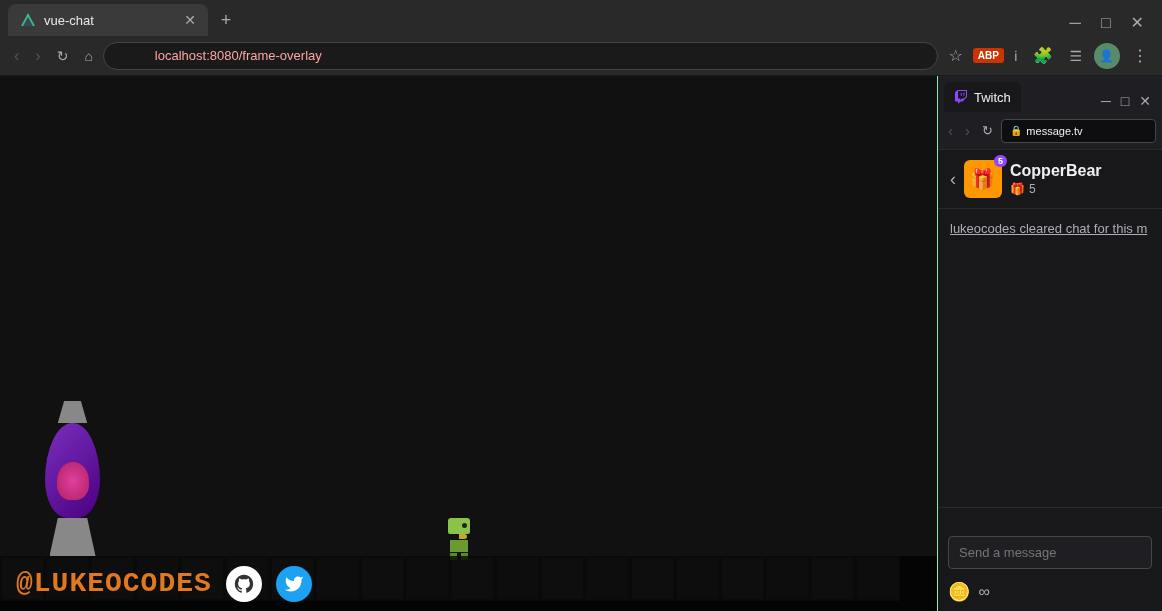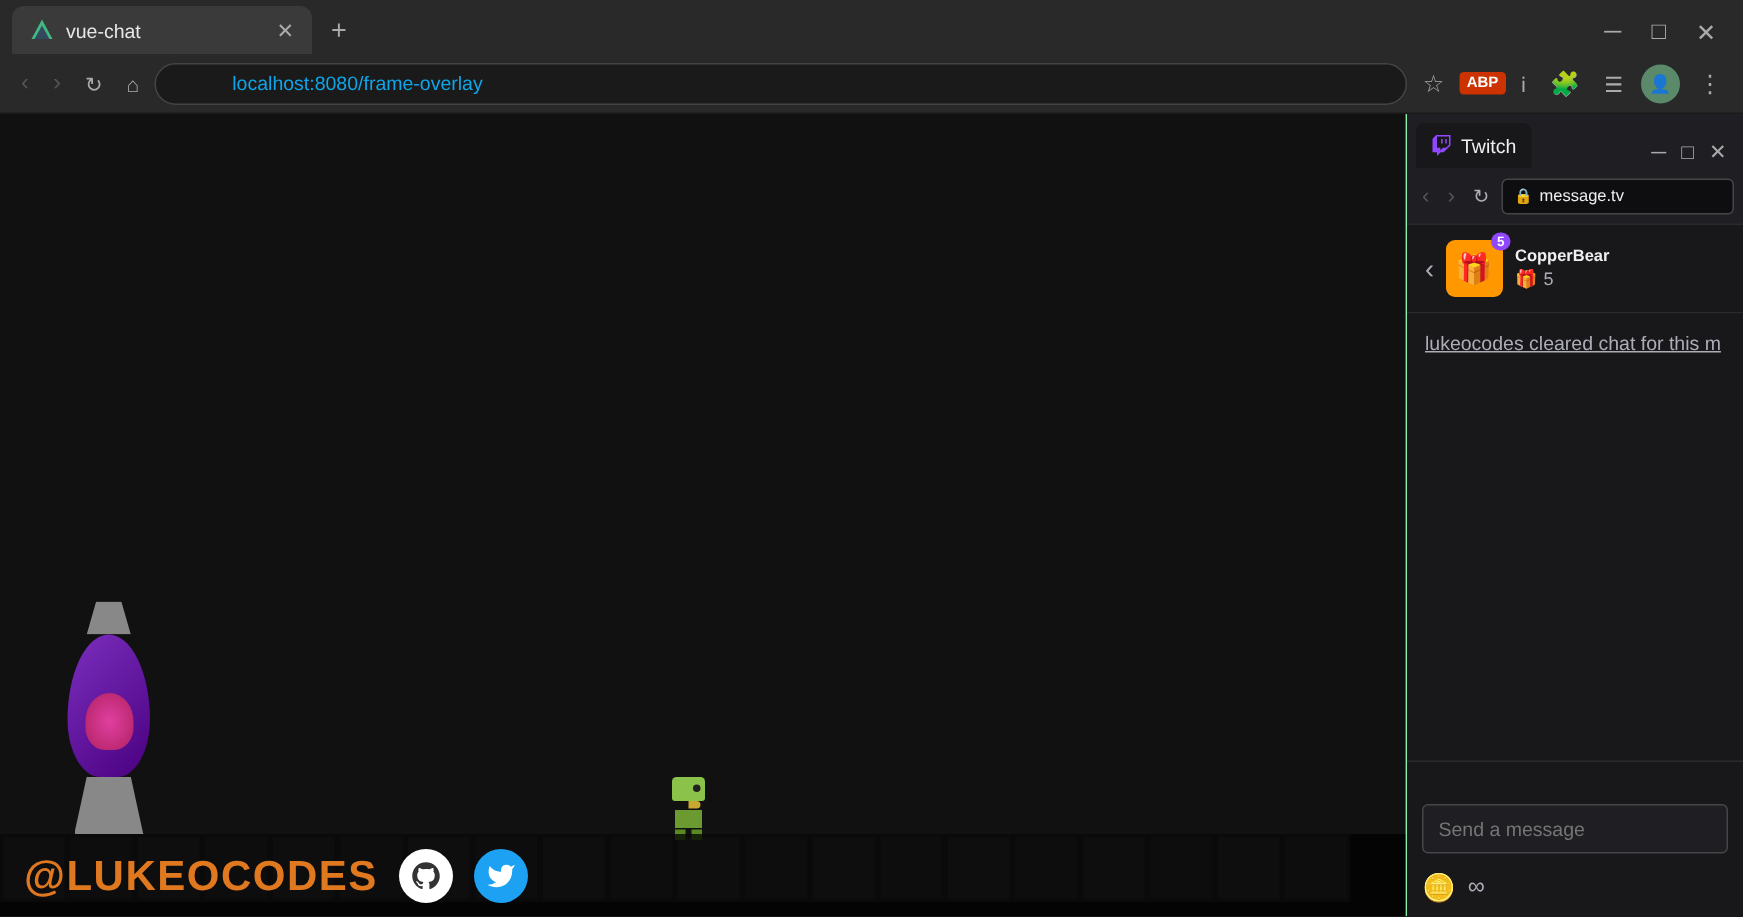--- a/index.html
+++ b/index.html
@@ -30,21 +30,21 @@
     </div>
   </div>
 
   <div style="background:#292929; height:40px; display:flex; align-items:center; padding:0 8px; gap:4px; border-bottom:1px solid #1a1a1a;">
     <button style="background:none; border:none; color:#555; font-size:16px; cursor:pointer; padding:4px 6px; border-radius:4px;">‹</button>
     <button style="background:none; border:none; color:#555; font-size:16px; cursor:pointer; padding:4px 6px; border-radius:4px;">›</button>
     <button style="background:none; border:none; color:#aaa; font-size:14px; cursor:pointer; padding:4px 6px; border-radius:4px;">↻</button>
     <button style="background:none; border:none; color:#aaa; font-size:14px; cursor:pointer; padding:4px 6px; border-radius:4px;">⌂</button>
 
     <div style="flex:1; background:#1a1a1a; border:1px solid #444; border-radius:20px; height:28px; display:flex; align-items:center; padding:0 12px; gap:6px;">
-      <span style="color:#0ea5e9; font-size:13px;padding-left:39px;">localhost:8080/frame-overlay</span>
+      <span style="color:#fca5a5; font-size:13px;padding-left:39px;">localhost:8080/frame-overlay</span>
     </div>
 
     <button style="background:none; border:none; color:#aaa; font-size:16px; cursor:pointer; padding:4px 6px;">☆</button>
     <button style="background:#cc3300; border:none; color:white; font-size:10px; cursor:pointer; padding:2px 5px; border-radius:3px; font-weight:bold;">ABP</button>
     <button style="background:none; border:none; color:#aaa; font-size:14px; cursor:pointer; padding:4px 6px;">ℹ</button>
     <button style="background:none; border:none; color:#aaa; font-size:16px; cursor:pointer; padding:4px 6px;">🧩</button>
     <button style="background:none; border:none; color:#aaa; font-size:14px; cursor:pointer; padding:4px 6px;">☰</button>
     <button style="background:none; border:none; cursor:pointer; padding:2px;">
       <div style="width:26px; height:26px; border-radius:50%; background:#5a8a6a; display:flex; align-items:center; justify-content:center; color:white; font-size:12px;">👤</div>
     </button>
@@ -108,21 +108,21 @@
 
         <div style="width:18px; height:12px; background:#6a9a30; margin:1px 5px;"></div>
 
         <div style="display:flex; justify-content:center; gap:4px; margin:0 2px;">
           <div style="width:7px; height:7px; background:#5a8a20;"></div>
           <div style="width:7px; height:7px; background:#5a8a20;"></div>
         </div>
       </div>
 
       <div style="position:absolute; bottom:0; left:0; right:0; height:55px; background:rgba(0,0,0,0.75); display:flex; align-items:center; padding:0 16px; gap:14px;">
-        <span style="font-size:28px; font-weight:900; color:#e07820; font-family:Liberation Sans, sans-serif; letter-spacing:1px;">@LUKEOCODES</span>
+        <span style="font-size:28px; font-weight:900; color:#e07820; font-family:Liberation Mono, monospace; letter-spacing:1px;">@LUKEOCODES</span>
 
         <div style="width:36px; height:36px; border-radius:50%; background:#fff; display:flex; align-items:center; justify-content:center; cursor:pointer;">
           <svg width="22" height="22" viewBox="0 0 24 24">
             <path d="M12 2C6.477 2 2 6.477 2 12c0 4.418 2.865 8.167 6.839 9.49.5.092.682-.217.682-.482 0-.237-.009-.868-.013-1.703-2.782.604-3.369-1.34-3.369-1.34-.454-1.154-1.11-1.462-1.11-1.462-.908-.62.069-.608.069-.608 1.003.07 1.531 1.03 1.531 1.03.892 1.529 2.341 1.087 2.91.831.092-.646.35-1.087.636-1.337-2.22-.253-4.555-1.11-4.555-4.943 0-1.091.39-1.984 1.029-2.683-.103-.253-.446-1.27.098-2.647 0 0 .84-.269 2.75 1.025A9.578 9.578 0 0 1 12 6.836c.85.004 1.705.115 2.504.337 1.909-1.294 2.747-1.025 2.747-1.025.546 1.377.203 2.394.1 2.647.64.699 1.028 1.592 1.028 2.683 0 3.842-2.339 4.687-4.566 4.935.359.309.678.919.678 1.852 0 1.336-.012 2.415-.012 2.743 0 .267.18.578.688.48C19.138 20.163 22 16.418 22 12c0-5.523-4.477-10-10-10z" fill="#333"></path>
           </svg>
         </div>
 
         <div style="width:36px; height:36px; border-radius:50%; background:#1da1f2; display:flex; align-items:center; justify-content:center; cursor:pointer;">
           <svg width="20" height="20" viewBox="0 0 24 24">
             <path d="M23 3a10.9 10.9 0 0 1-3.14 1.53 4.48 4.48 0 0 0-7.86 3v1A10.66 10.66 0 0 1 3 4s-4 9 5 13a11.64 11.64 0 0 1-7 2c9 5 20 0 20-11.5a4.5 4.5 0 0 0-.08-.83A7.72 7.72 0 0 0 23 3z" fill="white"></path>
@@ -160,21 +160,21 @@
       </div>
 
 
       <div style="display:flex; align-items:center; padding:10px 12px; gap:8px; border-bottom:1px solid #2a2a2e;">
         <button style="background:none; border:none; color:#adadb8; font-size:18px; cursor:pointer;">‹</button>
         <div style="width:38px; height:38px; background:#ff9800; border-radius:6px; display:flex; align-items:center; justify-content:center; font-size:20px; position:relative; flex-shrink:0;">
           🎁
           <div style="position:absolute; top:-5px; right:-5px; background:#9147ff; color:white; font-size:9px; border-radius:10px; padding:1px 4px; font-weight:bold;"><span>5</span></div>
         </div>
         <div style="display:flex; flex-direction:column; gap:2px;">
-          <span style="color:#efeff1; font-size:11px; font-weight:700;">CopperBear</span>
+          <span style="color:#efeff1; font-size:16px; font-weight:700;">CopperBear</span>
           <div style="display:flex; gap:4px; align-items:center;">
             <span style="font-size:12px;">🎁</span>
             <span style="color:#adadb8; font-size:12px;"><span>5</span></span>
           </div>
         </div>
       </div>
 
       <div style="flex:1; padding:10px 12px; overflow-y:auto; background:#18181b;">
         <span style="color:#adadb8; font-size:13px; line-height:1.5;text-decoration:underline;">lukeocodes cleared chat for this m</span>
       </div>

